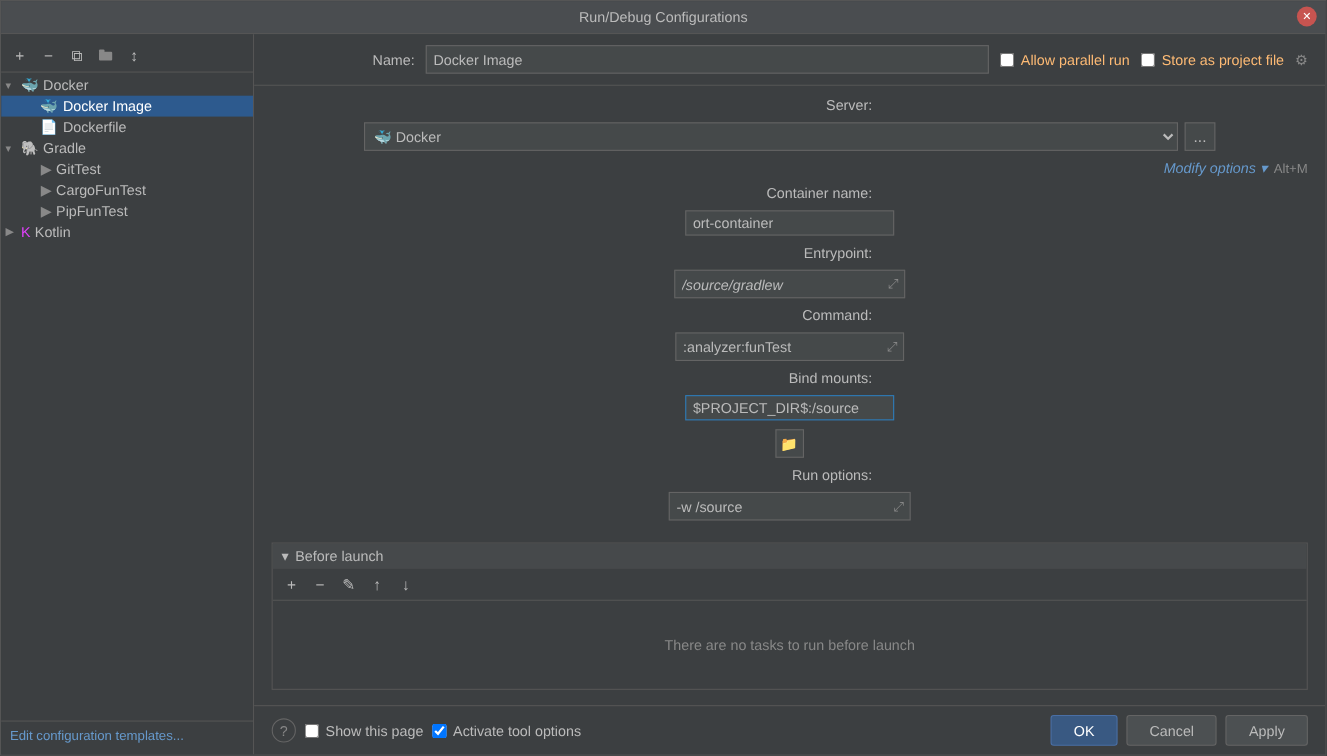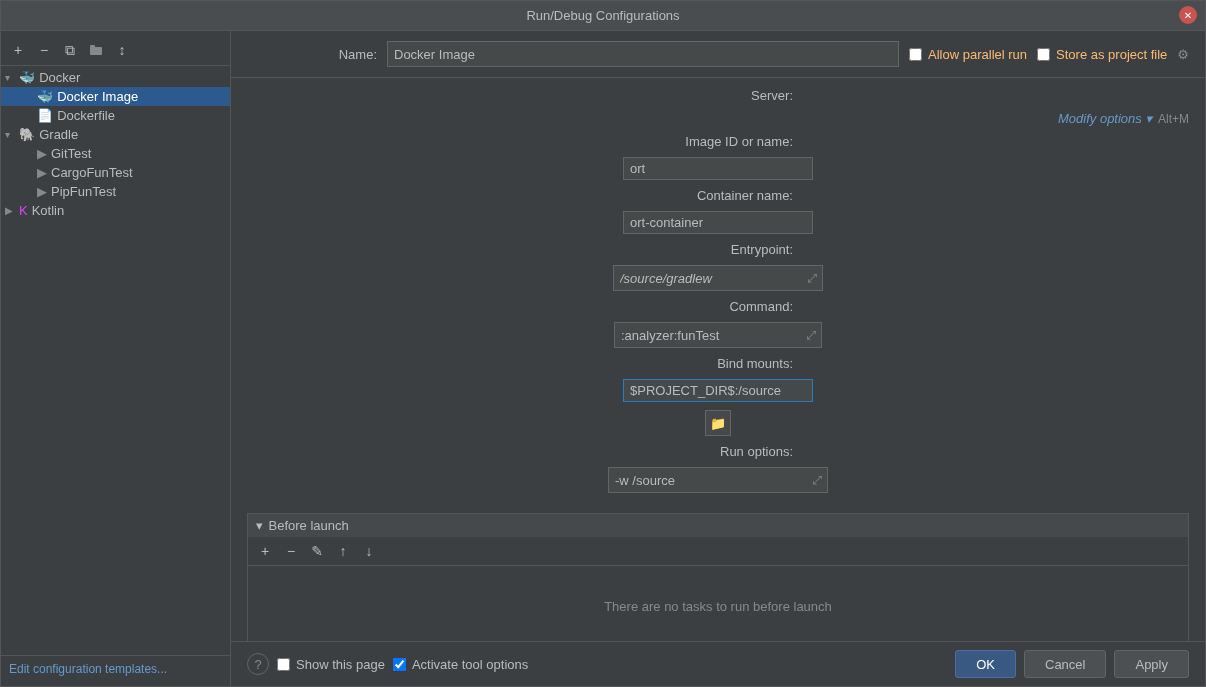--- a/index.html
+++ b/index.html
@@ -414,34 +414,36 @@
           <input type="checkbox" style="">
           <label>Store as project file</label>
           <span class="settings-icon">⚙</span>
         </div>
       </div>
 
       <div class="form-area">
 
         <div class="form-row">
           <label class="field-label">Server:</label>
+          <div class="server-row">
+            <select class="server-select">
+              <option>🐳 Docker</option>
+            </select>
+            <div class="server-more-btn">...</div>
+          </div>
         </div>
 
         <div class="modify-options-row">
           <span class="modify-options-link">
             <span>Modify options</span>
             <span>▾</span>
           </span>
           <span class="modify-shortcut">Alt+M</span>
         </div>
 
-        <div class="form-row">
-          <label class="field-label">Image ID or name:</label>
-          <input class="field-input" type="text" value="ort" style="flex: 1 1 0%;">
-        </div>
 
         <div class="form-row">
           <label class="field-label">Container name:</label>
           <input class="field-input" type="text" value="ort-container" style="flex: 1 1 0%;">
         </div>
 
         <div class="form-row">
           <label class="field-label">Entrypoint:</label>
           <div class="input-with-icon">
             <input class="field-input" type="text" value="/source/gradlew" style="flex: 1 1 0%; padding-right: 24px; font-style: italic;">

